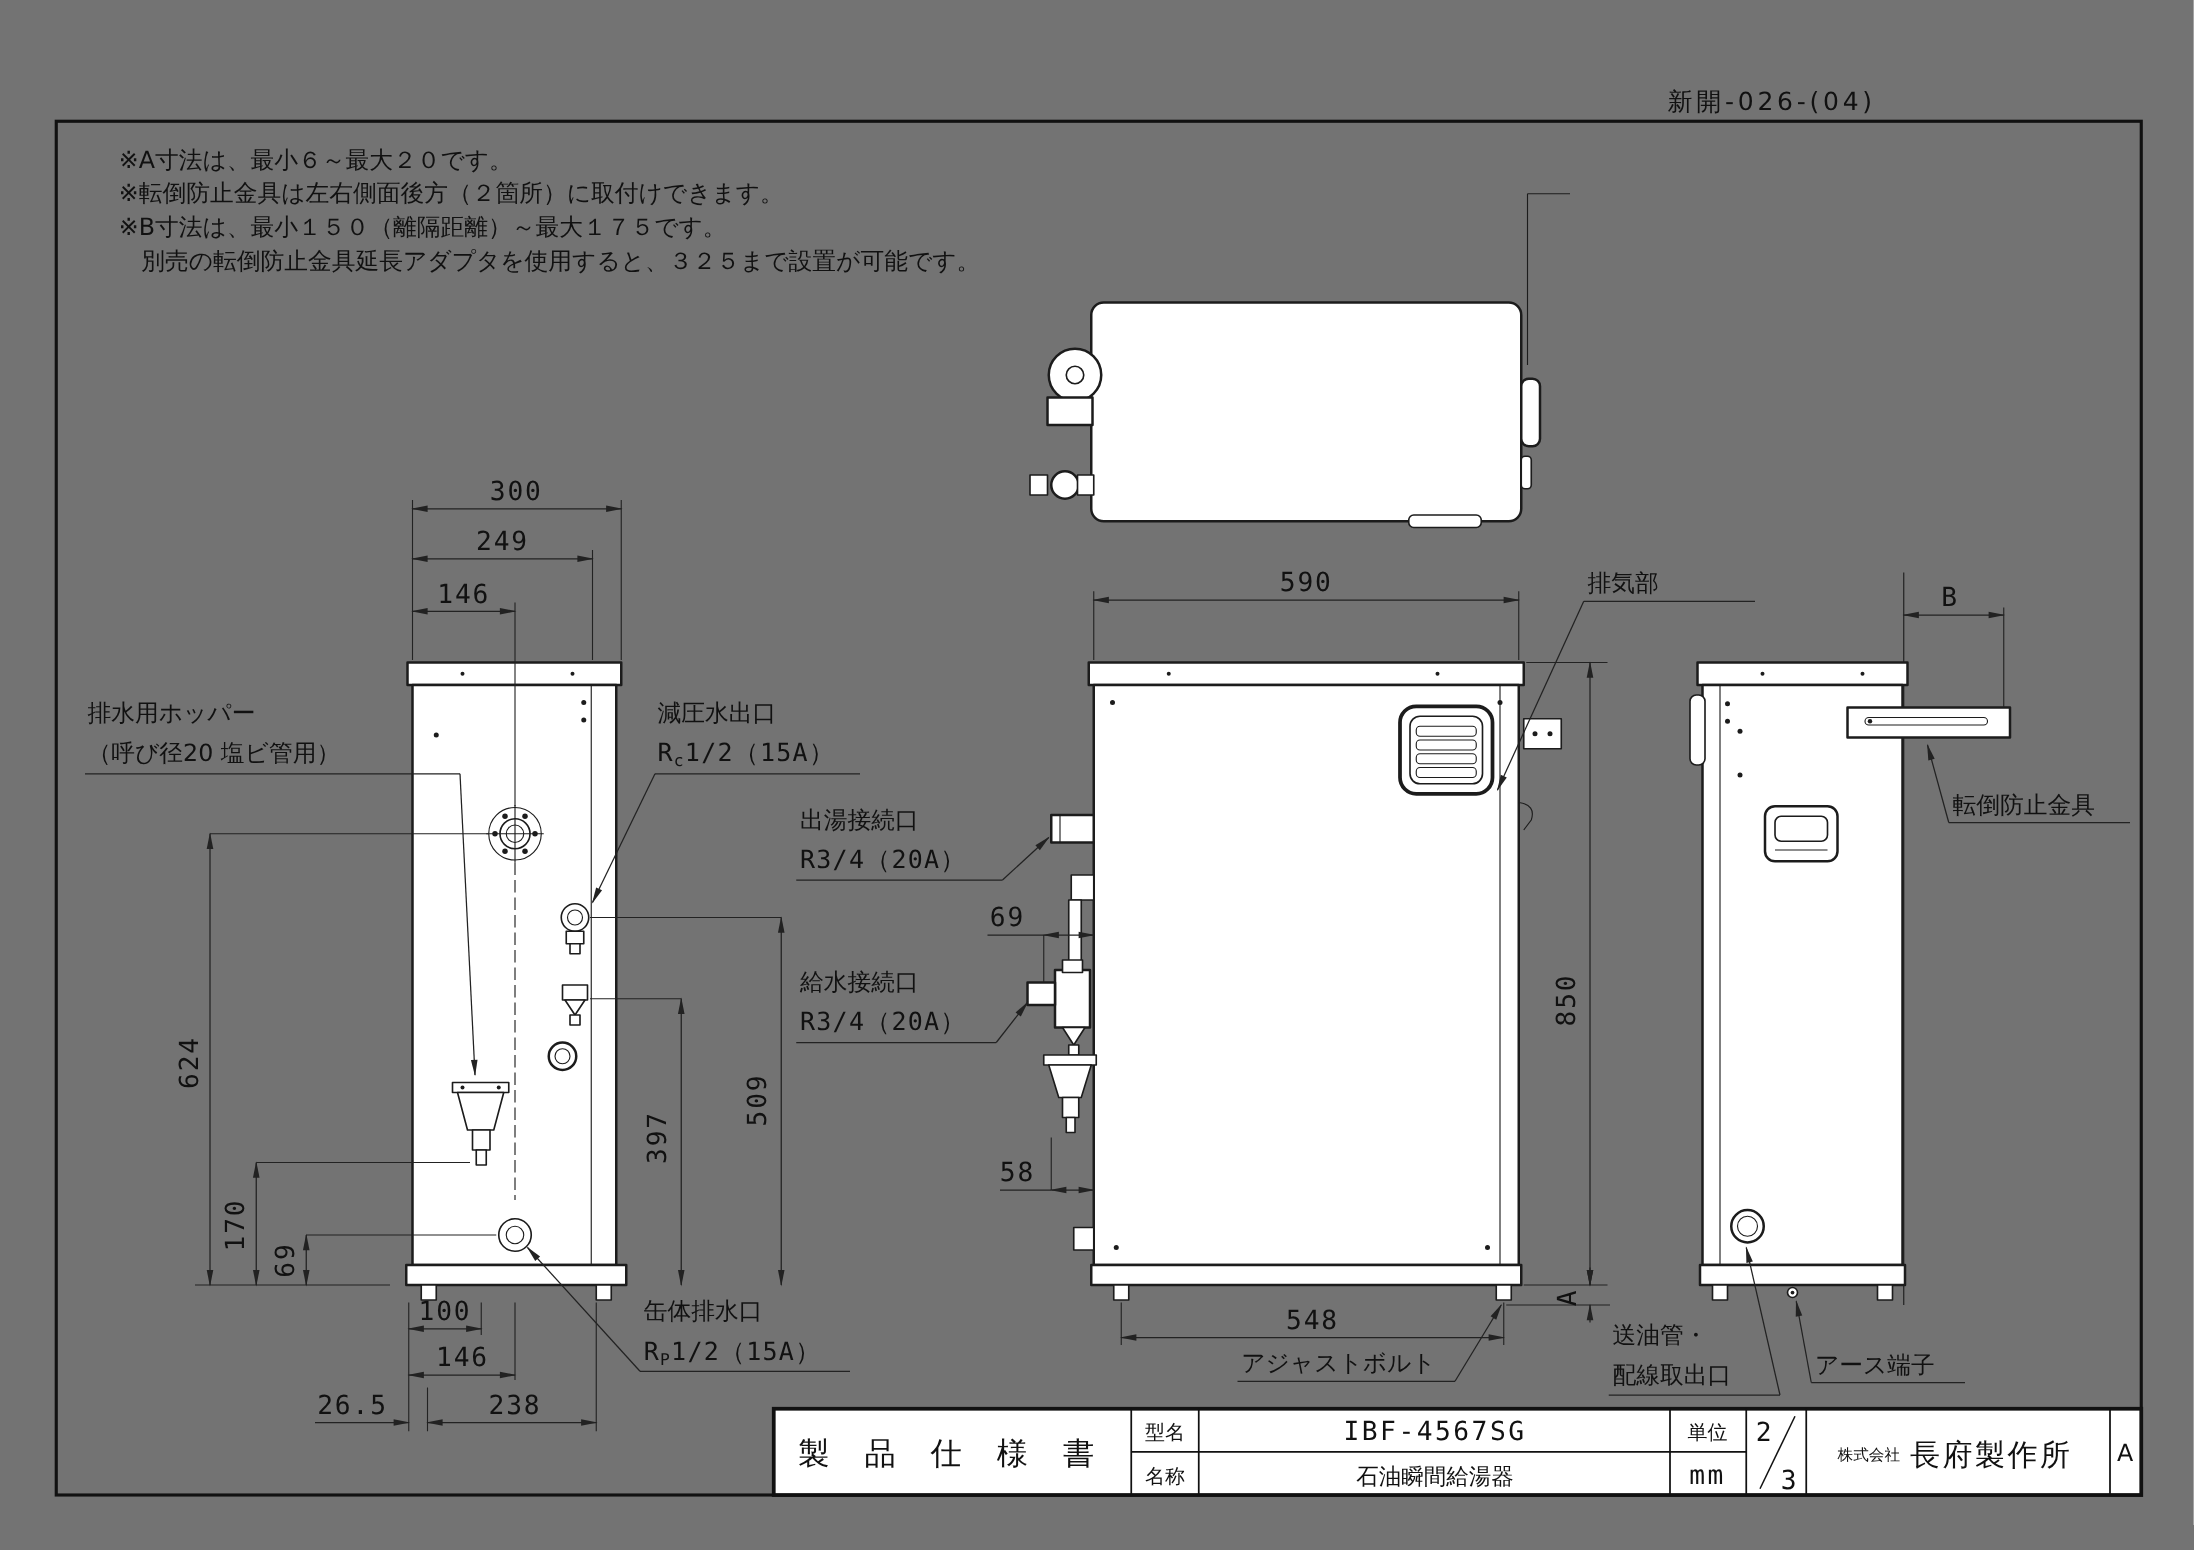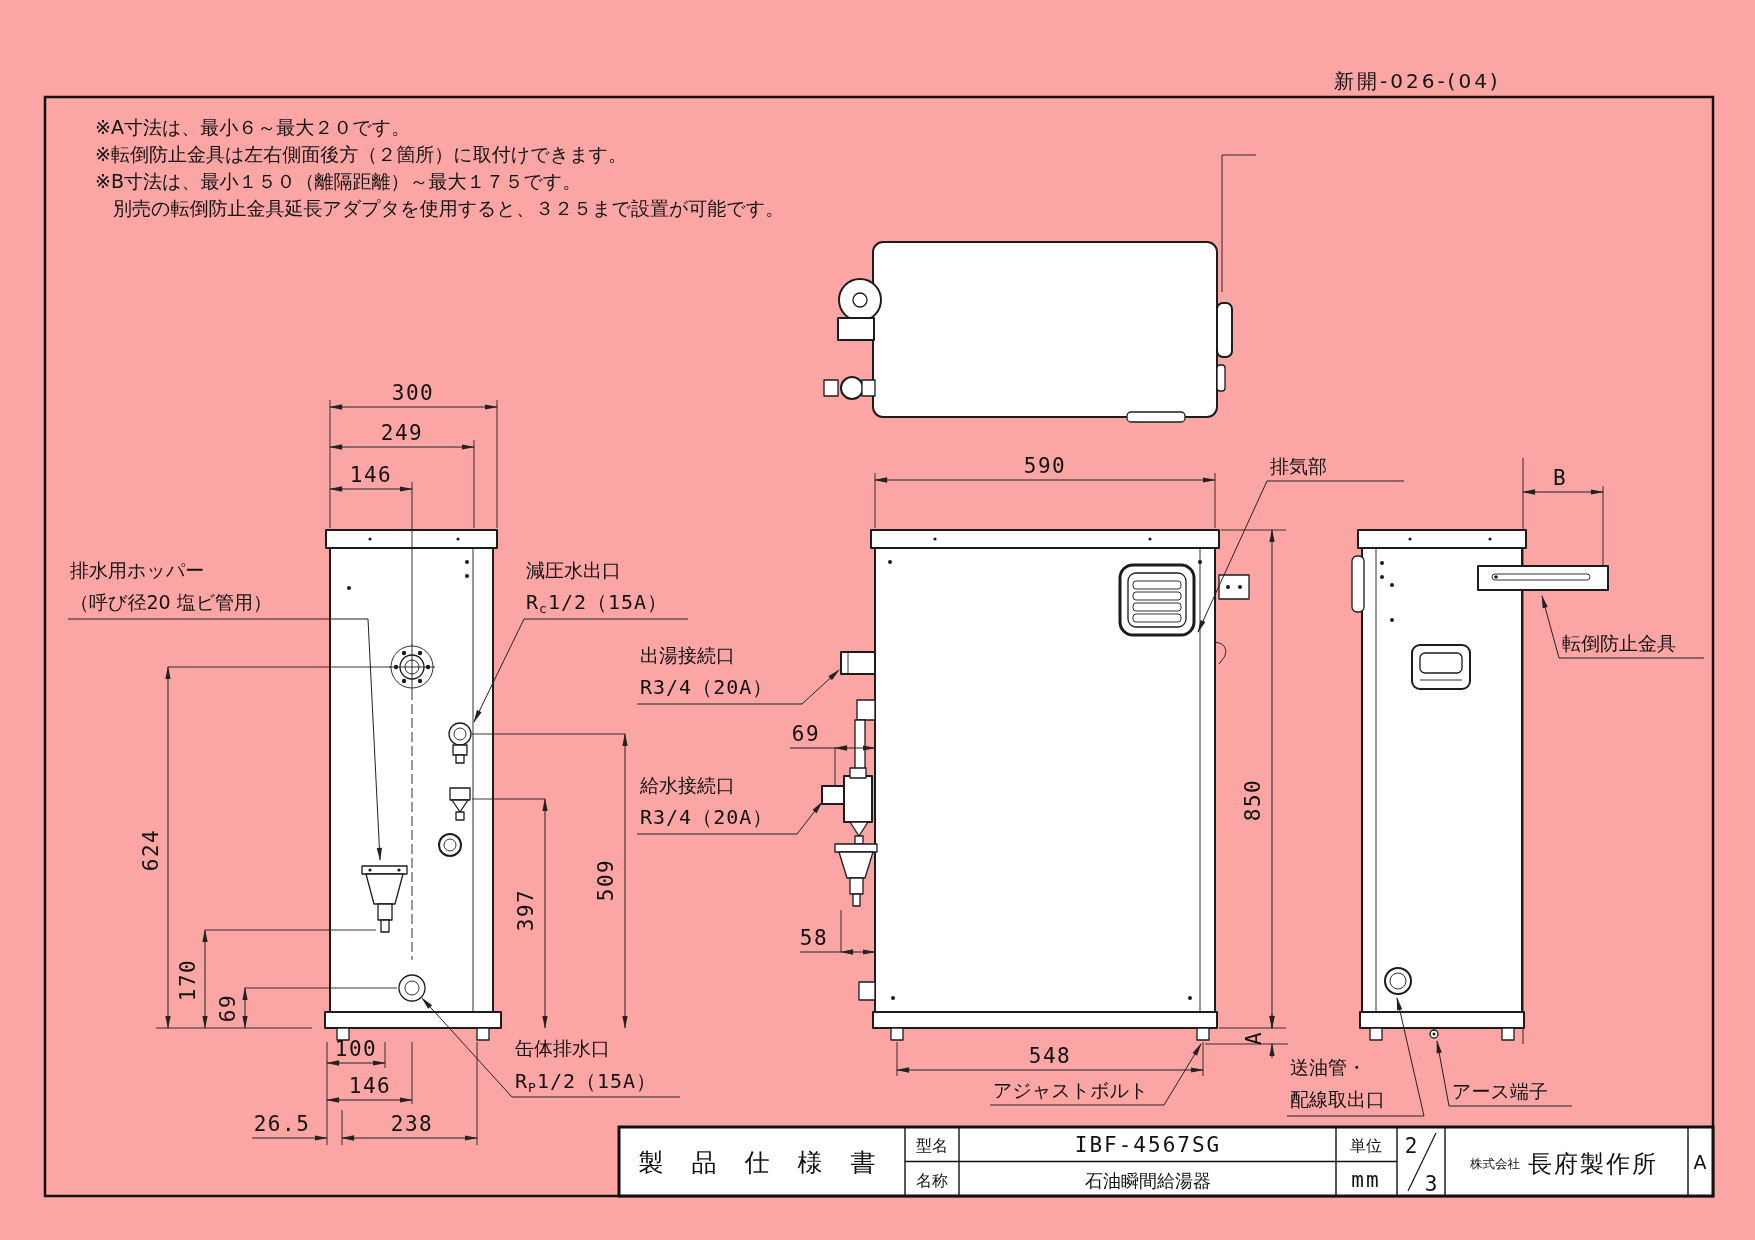--- a/index.html
+++ b/index.html
@@ -1,16 +1,16 @@
 <!DOCTYPE html>
 <html><head>
 <meta charset="utf-8">
 <style>
   html,body{margin:0;padding:0;background:#e8e8e8;}
-  .page{width:1755px;height:1240px;background:#fca5a5;position:relative;margin:0 auto;
+  .page{width:1755px;height:1240px;background:#737373;position:relative;margin:0 auto;
         font-family:"Liberation Sans","DejaVu Sans",sans-serif;}
   svg{display:block;}
   
   .ol{fill:#ffffff;stroke:#1c1c1c;stroke-width:2;stroke-linejoin:round;}
   .ol1{fill:#ffffff;stroke:#1c1c1c;stroke-width:1.3;stroke-linejoin:round;}
   .thin{fill:none;stroke:#1c1c1c;stroke-width:0.9;}
   .dot{fill:#1c1c1c;stroke:none;}
   
   .dim{fill:none;stroke:#222222;stroke-width:1;}
   .ext{fill:none;stroke:#222222;stroke-width:0.9;}

